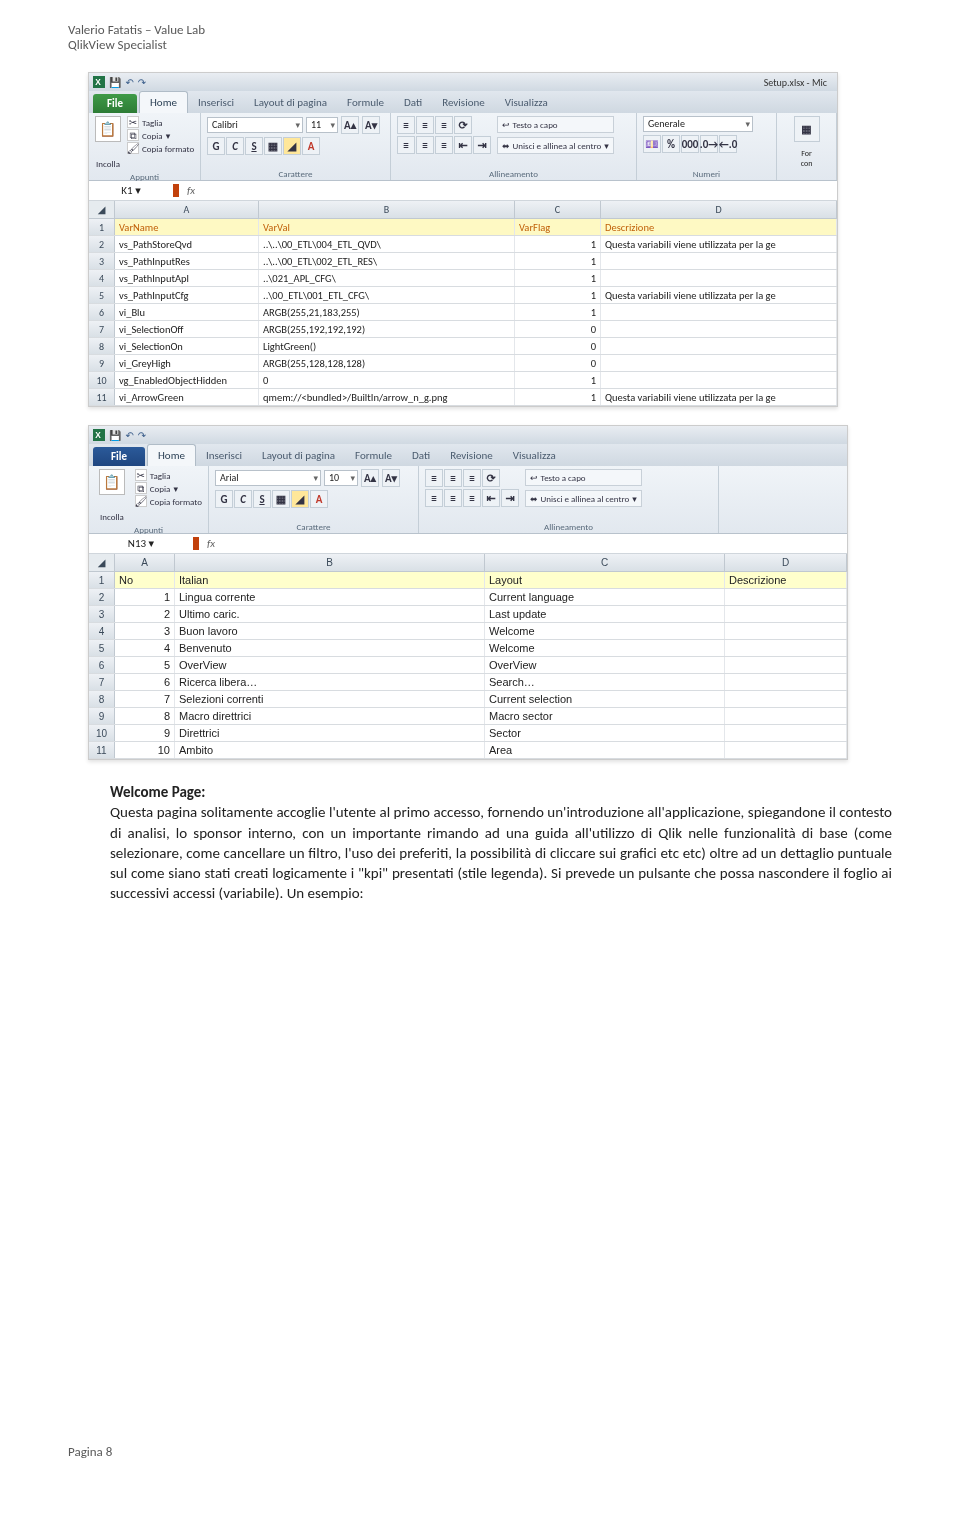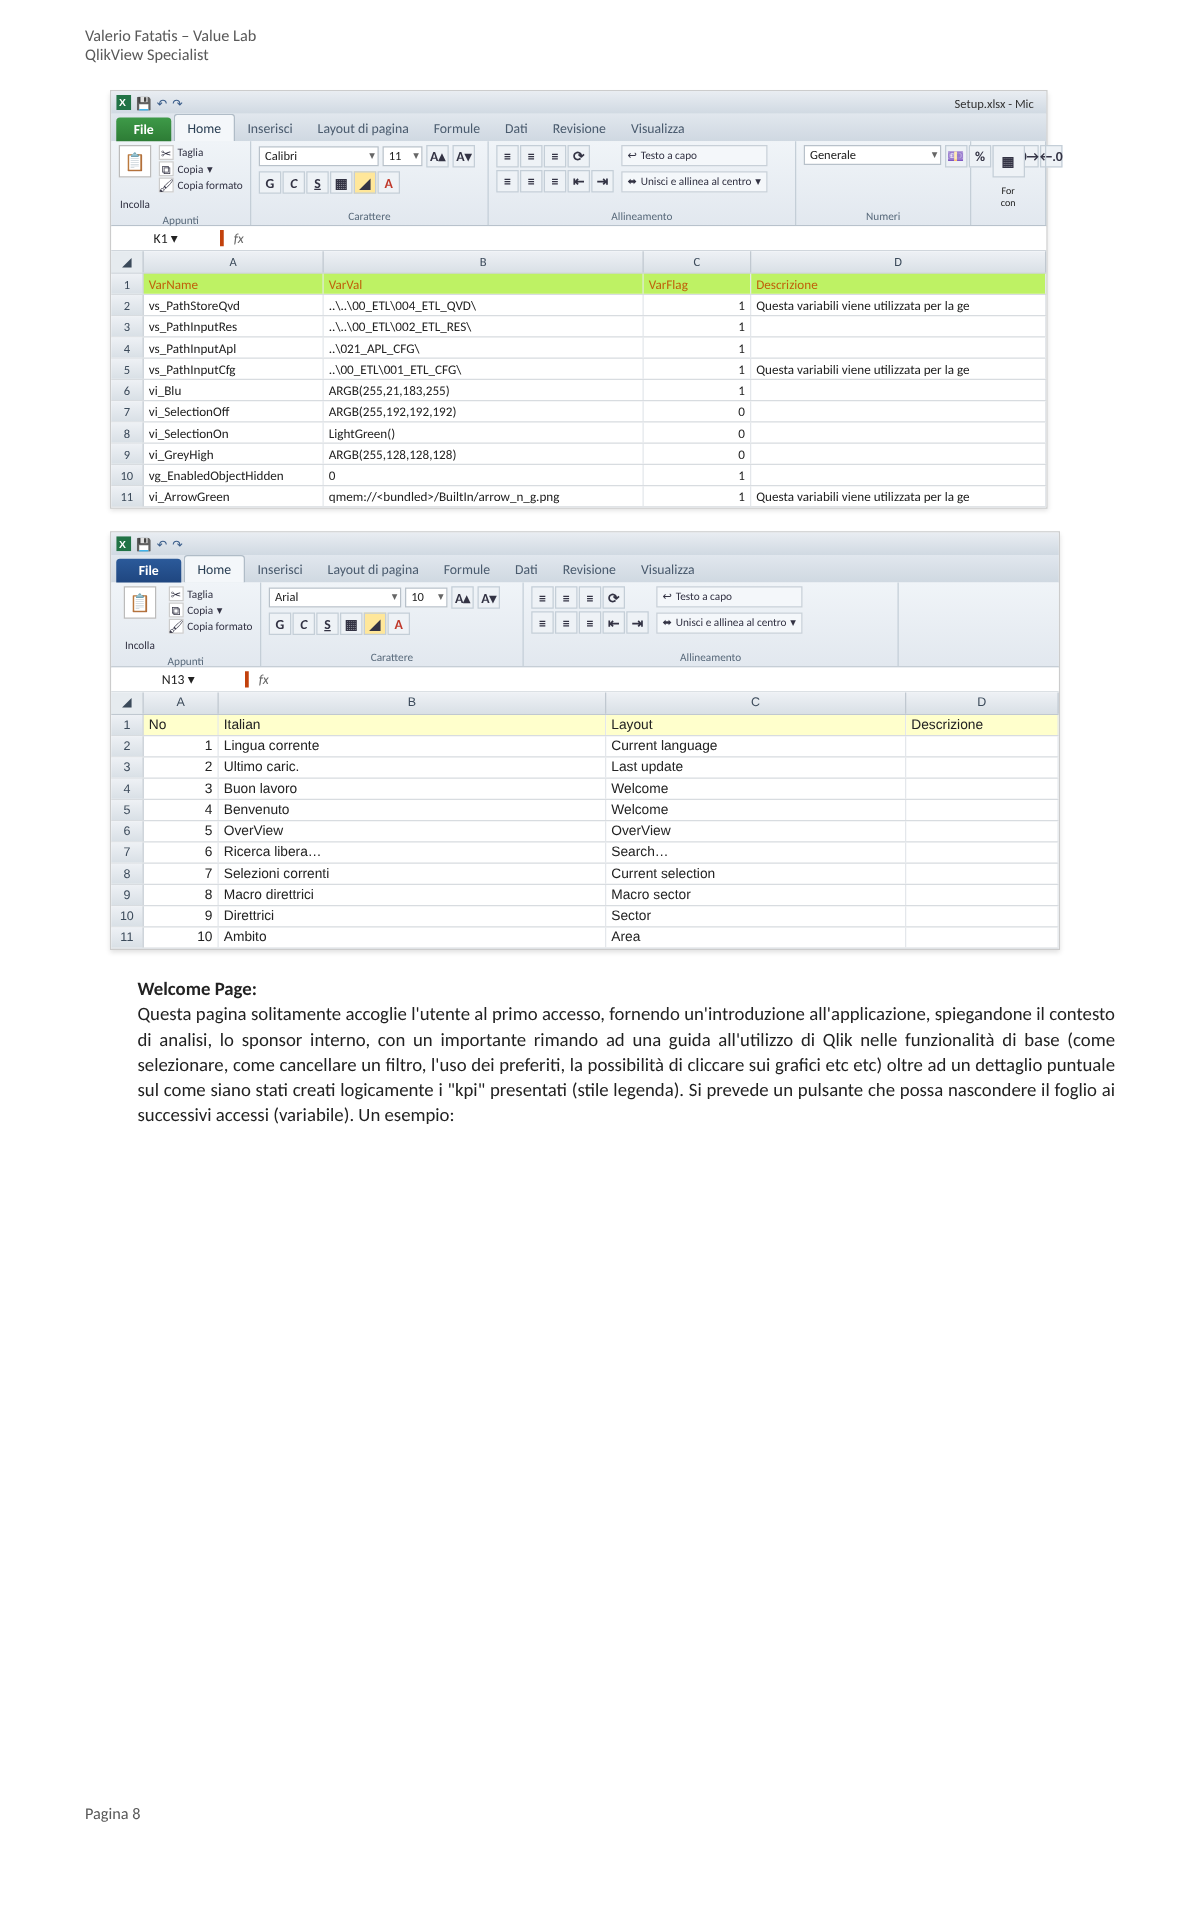--- a/index.html
+++ b/index.html
@@ -41,32 +41,32 @@
   .fontgrp{display:flex; flex-direction:column; gap:3px;}
   .fontrow{display:flex; gap:3px; align-items:center;}
   .tbtn{display:inline-flex; align-items:center; justify-content:center; width:18px; height:18px; border:1px solid #c4ced7; background:#eef2f6; font-size:11px; font-weight:bold; color:#334;}
   .tbtns{display:flex; gap:1px;}
   .aligngrp{display:flex; flex-direction:column; gap:2px;}
   .alignrow{display:flex; gap:1px;}
   .wraplabel{font-size:9px; white-space:nowrap; color:#334;}
   .mergebox{display:flex; align-items:center; gap:3px; font-size:9px; border:1px solid #c8d0d8; padding:2px 4px; background:#f4f7fa;}
   
   .namebox-row{display:flex; align-items:center; background:#fff; height:20px; border-bottom:1px solid #d0d6dc; font-size:11px;}
-  .namebox{width:90px; padding:0 4px; border-right:3px solid #c2410c; text-align:center;}
+  .namebox{width:90px; padding:0 4px; border-right:6px solid #c2410c; text-align:center;}
   .fx-ico{width:24px; text-align:center; color:#666; font-style:italic;}
   .fx-bar{flex:1; padding:0 4px;}
   
   .grid { background:#fff; font-size:10.5px; color:#222; }
   .gridrow{display:flex; height:17px; line-height:17px; border-bottom:1px solid #d8dce0;}
   .rowhdr{width:26px; background:linear-gradient(#eef1f5,#d9e0e6); text-align:center; border-right:1px solid #c0c8d0; color:#3b4a5a; font-size:10px;}
   .rowhdr.sel-all{background:#e6ebef;}
   .colhdrs{display:flex; height:18px; line-height:18px; background:linear-gradient(#eef1f5,#d9e0e6); border-bottom:1px solid #c0c8d0;}
   .colhdr{border-right:1px solid #c0c8d0; text-align:center; color:#3b4a5a; font-size:10px;}
   .cell{border-right:1px solid #e4e7eb; padding:0 4px; overflow:hidden; white-space:nowrap;}
-  .hdr-row-orange .cell{color:#c0610a; font-weight:500; background:#bef264;}
+  .hdr-row-orange .cell{color:#c0610a; font-weight:500; background:#fef9c3;}
   .hdr-row-yellow .cell{background:#ffffcc; font-weight:500;}
   
   .grid1 .colA{width:144px;}
   .grid1 .colB{width:256px;}
   .grid1 .colC{width:86px;}
   .grid1 .colD{width:236px;}
   .grid1 .cell.colC{text-align:right;}
   
   .grid2 .colA{width:60px;}
   .grid2 .colB{width:310px;}
@@ -177,21 +177,21 @@
                 <span>↩</span>
                 <span class="wraplabel">Testo a capo</span>
               </div>
           <div class="mergebox"><span>⬌</span><span class="wraplabel">Unisci e allinea al centro</span> ▾</div>
         </div>
       </div>
       <div class="rgroup-label">Allineamento</div>
     </div>
 
     <div class="rgroup" style="width:140px;">
-      <div class="rgroup-inner" style="flex-direction:row; gap:3px;">
+      <div class="rgroup-inner" style="flex-direction:column; gap:3px;">
         <span class="combo" style="min-width:110px;">Generale</span>
         <div class="tbtns">
           <span class="tbtn">💷</span>
           <span class="tbtn">%</span>
           <span class="tbtn">000</span>
           <span class="tbtn">.0→</span>
           <span class="tbtn">←.0</span>
         </div>
       </div>
       <div class="rgroup-label">Numeri</div>

